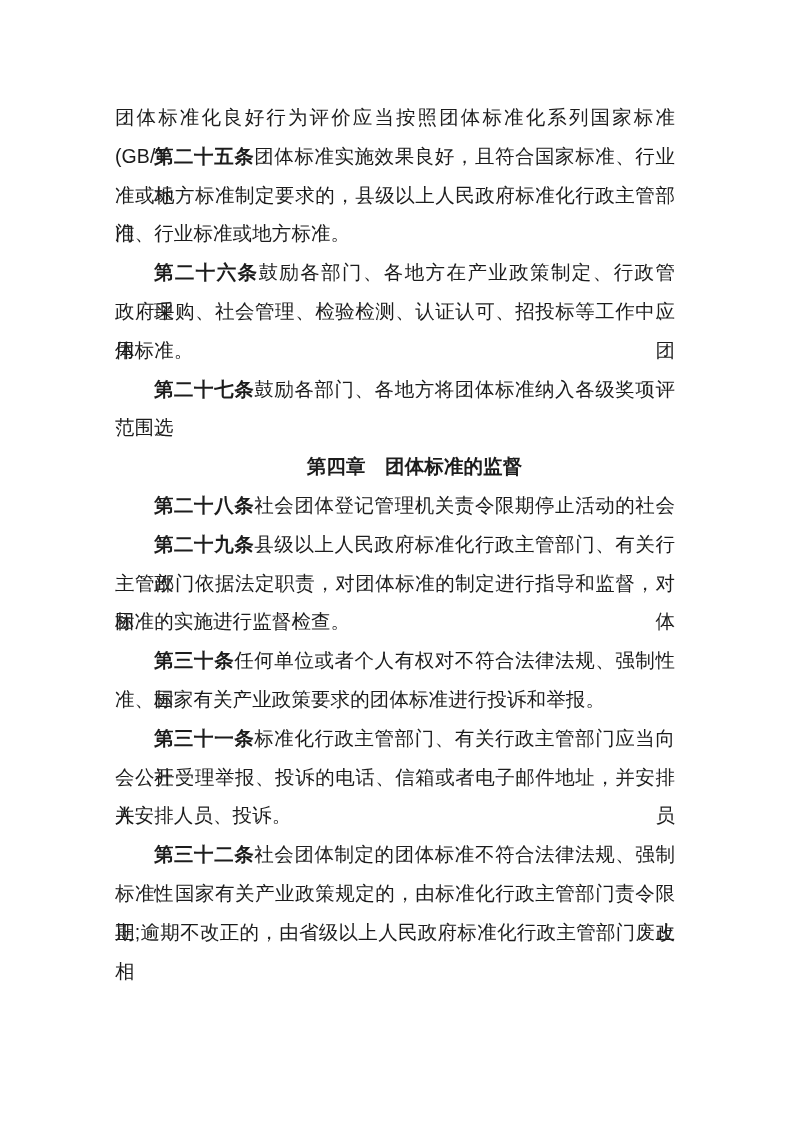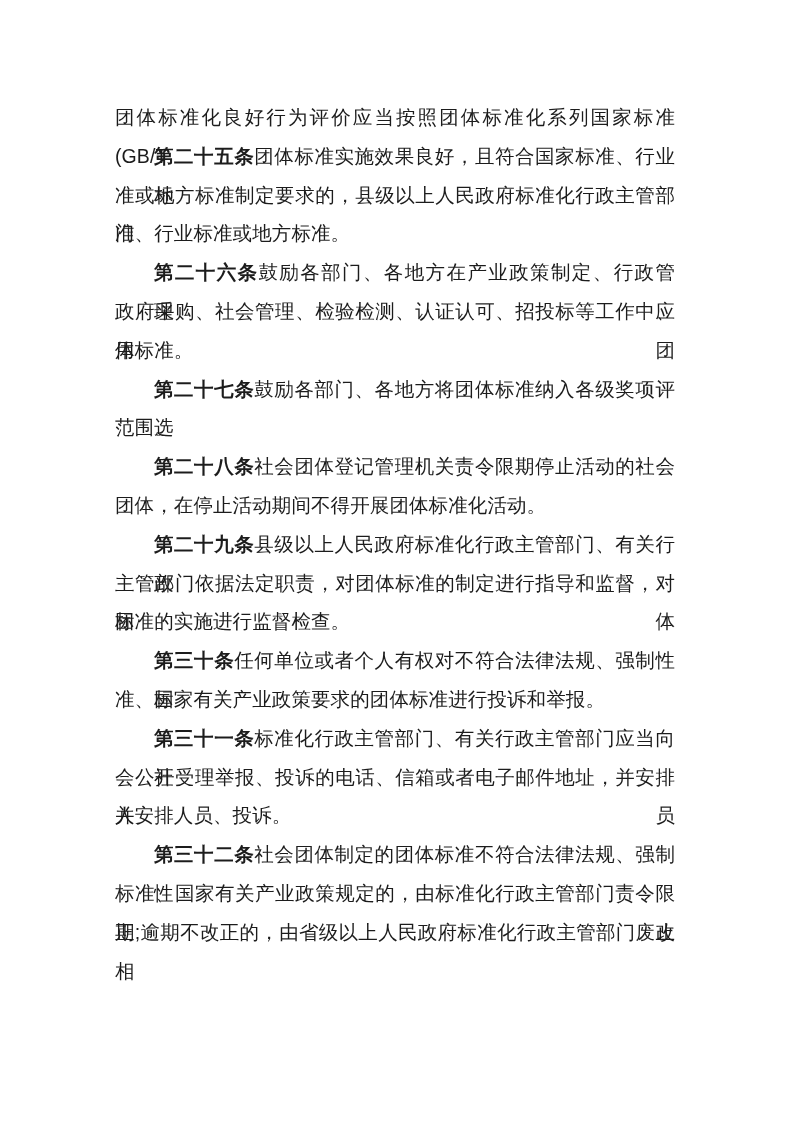--- a/index.html
+++ b/index.html
@@ -53,22 +53,22 @@
   <div class="content" id="content">
       <div class="line full"><span class="line-text">团体标准化良好行为评价应当按照团体标准化系列国家标准(GB/T</span></div>
       <div class="line indent full"><span class="term">第二十五条</span><span class="line-text">团体标准实施效果良好，且符合国家标准、行业标</span></div>
       <div class="line full"><span class="line-text">准或地方标准制定要求的，县级以上人民政府标准化行政主管部门</span></div>
       <div class="line"><span class="line-text">准、行业标准或地方标准。</span></div>
       <div class="line indent full"><span class="term">第二十六条</span><span class="line-text">鼓励各部门、各地方在产业政策制定、行政管理、</span></div>
       <div class="line full"><span class="line-text">政府采购、社会管理、检验检测、认证认可、招投标等工作中应用团</span></div>
       <div class="line"><span class="line-text">体标准。</span></div>
       <div class="line indent full"><span class="term">第二十七条</span><span class="line-text">鼓励各部门、各地方将团体标准纳入各级奖项评选</span></div>
       <div class="line"><span class="line-text">范围。</span></div>
+      <div class="line heading">第四章　团体标准的监督</div>
       <div class="line indent full"><span class="term">第二十八条</span><span class="line-text">社会团体登记管理机关责令限期停止活动的社会</span></div>
-      <div class="line"><span class="line-text">团体，在停止活动期间不得开展团体标准化活动。</span></div>
       <div class="line indent full"><span class="term">第二十九条</span><span class="line-text">县级以上人民政府标准化行政主管部门、有关行政</span></div>
       <div class="line full"><span class="line-text">主管部门依据法定职责，对团体标准的制定进行指导和监督，对团体</span></div>
       <div class="line"><span class="line-text">标准的实施进行监督检查。</span></div>
       <div class="line indent full"><span class="term">第三十条</span><span class="line-text">任何单位或者个人有权对不符合法律法规、强制性标</span></div>
       <div class="line"><span class="line-text">准、国家有关产业政策要求的团体标准进行投诉和举报。</span></div>
       <div class="line indent full"><span class="term">第三十一条</span><span class="line-text">标准化行政主管部门、有关行政主管部门应当向社</span></div>
       <div class="line full"><span class="line-text">会公开受理举报、投诉的电话、信箱或者电子邮件地址，并安排人员</span></div>
       <div class="line"><span class="line-text">并安排人员、投诉。</span></div>
       <div class="line indent full"><span class="term">第三十二条</span><span class="line-text">社会团体制定的团体标准不符合法律法规、强制性</span></div>
       <div class="line full"><span class="line-text">标准、国家有关产业政策规定的，由标准化行政主管部门责令限期改</span></div>

